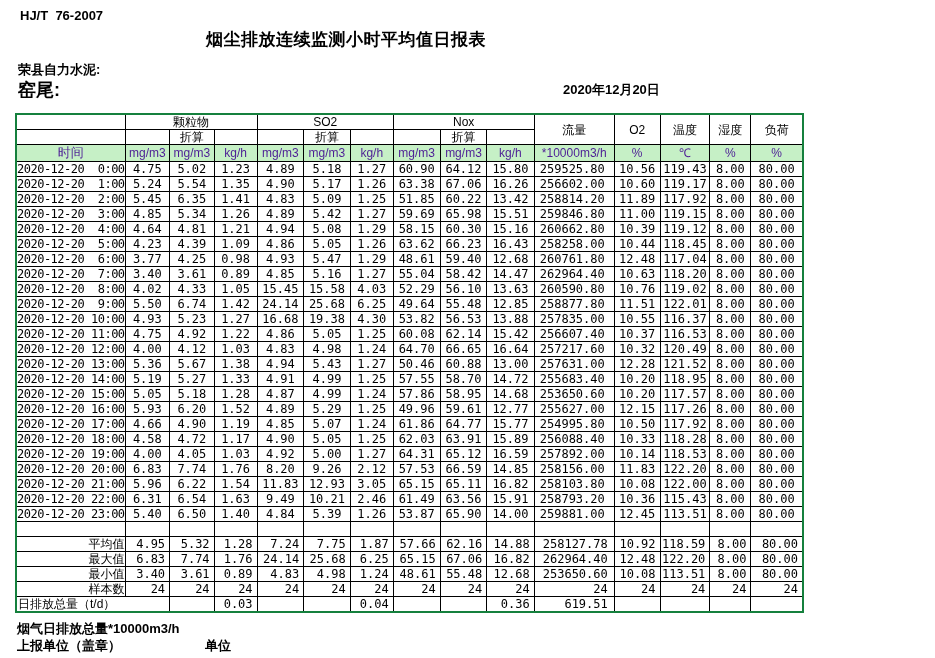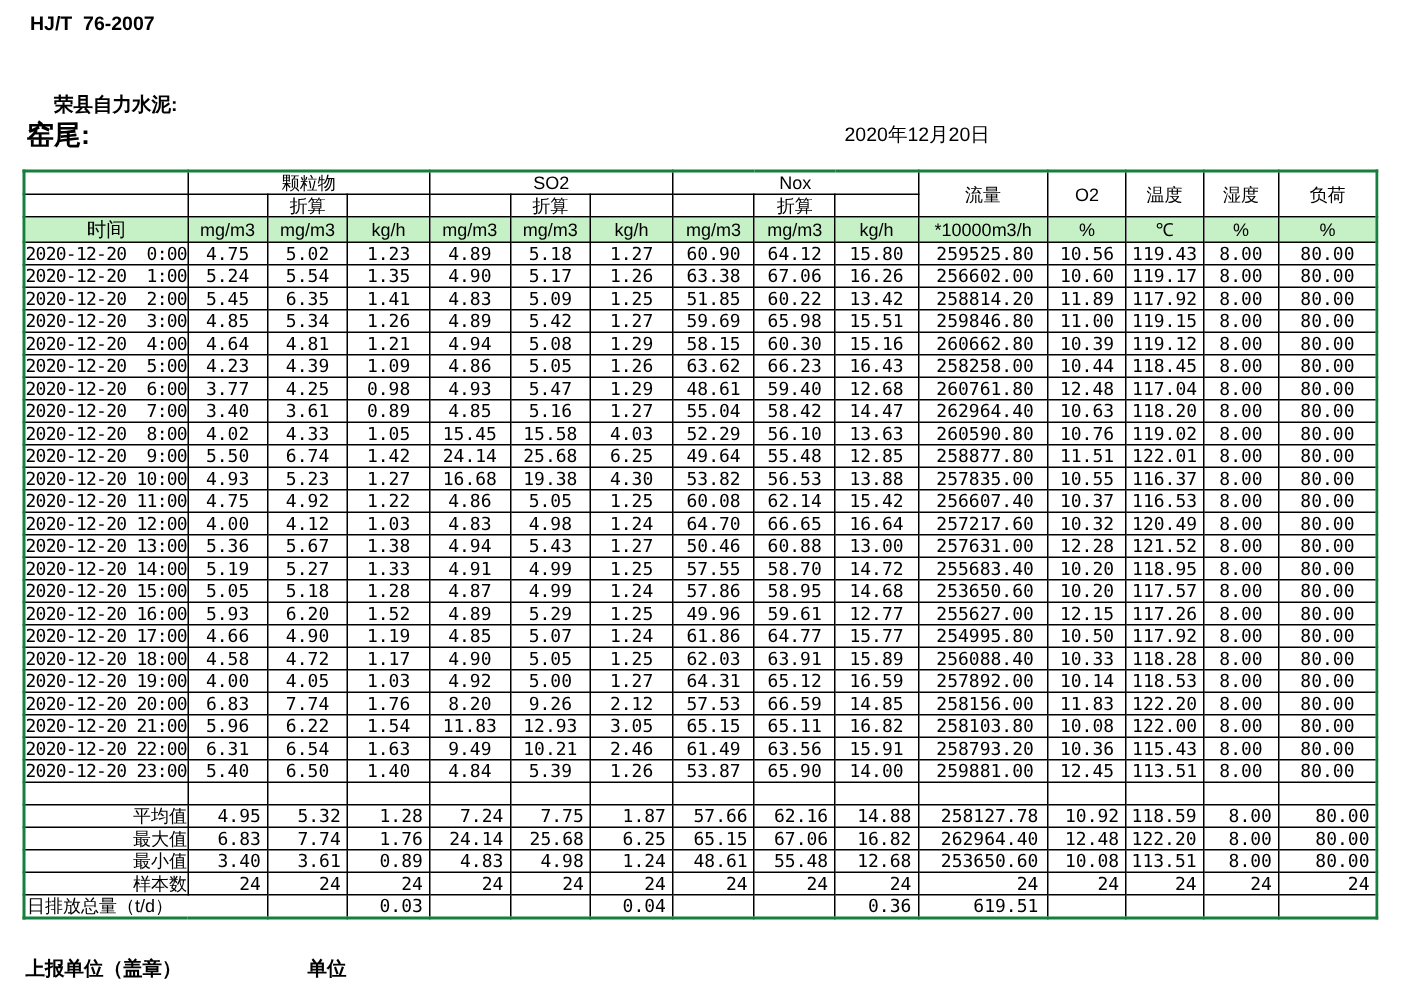--- a/index.html
+++ b/index.html
@@ -1,47 +1,48 @@
 <!DOCTYPE html>
 <html><head>
 <meta charset="utf-8">
 <style>
   html,body{margin:0;padding:0;background:#fff;}
-  .page{position:relative;width:919px;height:658px;background:#fff;color:#000;
+  .page{position:relative;width:804px;height:658px;background:#fff;color:#000;
         font-family:"Liberation Sans",sans-serif;overflow:hidden;}
   .std{position:absolute;left:20px;top:8px;font-weight:bold;font-size:13px;white-space:pre;}
   .title{position:absolute;left:206px;top:28px;font-weight:bold;font-size:17px;letter-spacing:0.5px;}
-  .company{position:absolute;left:36px;top:61px;font-weight:bold;font-size:13px;}
+  .company{position:absolute;left:18px;top:61px;font-weight:bold;font-size:13px;}
   .loc{position:absolute;left:18px;top:78px;font-weight:bold;font-size:18px;}
-  .date{position:absolute;left:563px;top:81px;font-size:13px;}
+  .date{position:absolute;left:563px;top:81px;font-size:13px;font-weight:bold;}
   table.rep{position:absolute;left:15px;top:113px;border-collapse:collapse;table-layout:fixed;
         border:2px solid #15803d;}
   table.rep td{border:1px solid #000;padding:0;height:14px;line-height:14px;font-size:12px;
         overflow:hidden;}
   thead td{text-align:center;font-family:"Liberation Sans",sans-serif;font-size:13px;}
-  tr.h3 td{background:#c6f0c6;color:#000000;height:16px;line-height:16px;font-size:12px;}
+  tr.h3 td{background:#c6f0c6;color:#4c1d95;height:16px;line-height:16px;font-size:12px;}
   tr.h3 td.timehead{font-size:13px;}
   tbody td{font-family:"DejaVu Sans Mono",monospace;}
   td.t{text-align:left;padding-right:3px;font-size:11px;letter-spacing:-0.5px;white-space:pre;}
   td.n{text-align:center;}
   td.n.flow{text-align:right;padding-right:9px;}
   tr.sum td.s{text-align:right;padding-right:4px;}
   tr.sum td.s.flow{padding-right:6px;}
   td.lab{font-family:"Liberation Sans",sans-serif;font-size:13px;text-align:right;
         padding-right:3px;white-space:nowrap;}
   td.lab.total{text-align:left;padding-left:1px;}
   .foot1{position:absolute;left:17px;top:620px;font-weight:bold;font-size:13px;}
   .foot2a{position:absolute;left:17px;top:637px;font-weight:bold;font-size:13px;}
   .foot2b{position:absolute;left:205px;top:637px;font-weight:bold;font-size:13px;}
 </style>
 </head>
 <body>
 
 <div class="page">
   <div class="std">HJ/T  76-2007</div>
+  <div class="title">烟尘排放连续监测小时平均值日报表</div>
   <div class="company">荣县自力水泥:</div>
   <div class="loc">窑尾:</div>
   <div class="date">2020年12月20日</div>
 
   <table class="rep">
     <colgroup>
       <col style="width:101px">
         <col style="width:55px">
         <col style="width:55px">
         <col style="width:57px">
@@ -605,15 +606,16 @@
           <td class="s">0.36</td>
           <td class="s flow">619.51</td>
           <td class="s"></td>
           <td class="s"></td>
           <td class="s"></td>
           <td class="s"></td>
         </tr>
       </tbody>
   </table>
 
+  <div class="foot1">烟气日排放总量*10000m3/h</div>
   <div class="foot2a">上报单位（盖章）</div>
   <div class="foot2b">单位</div>
 </div>
 
 </body></html>

